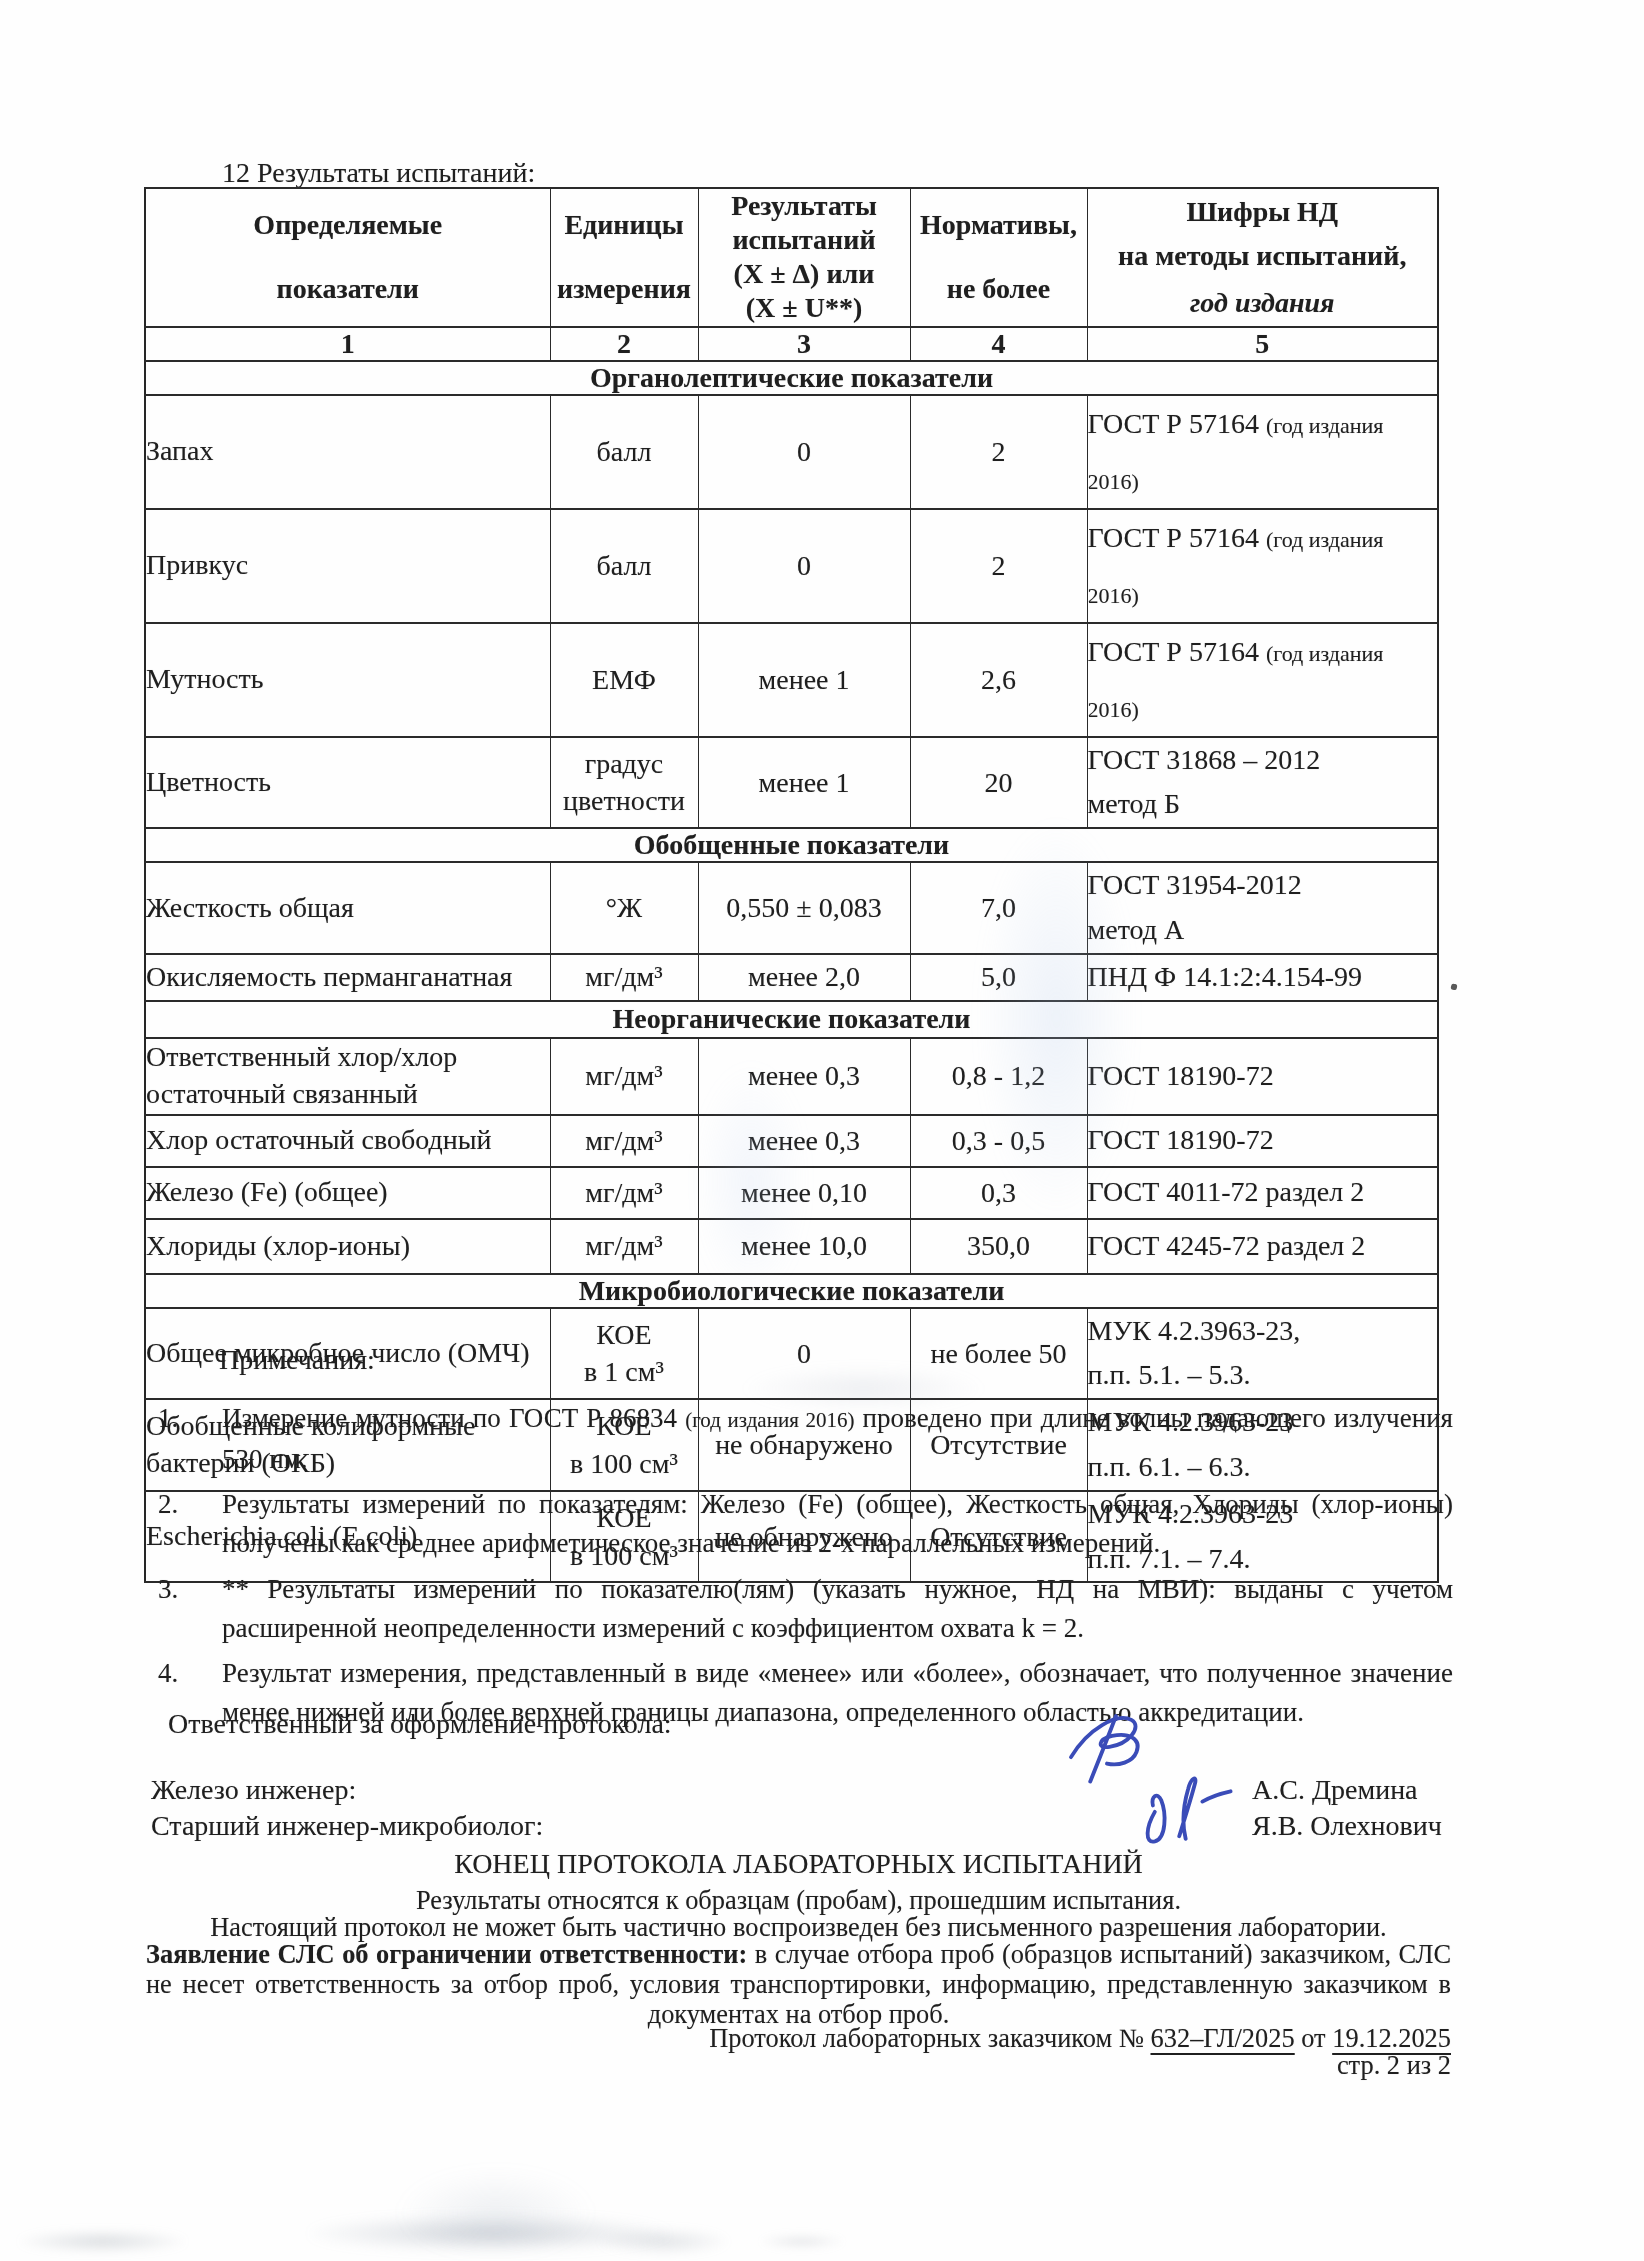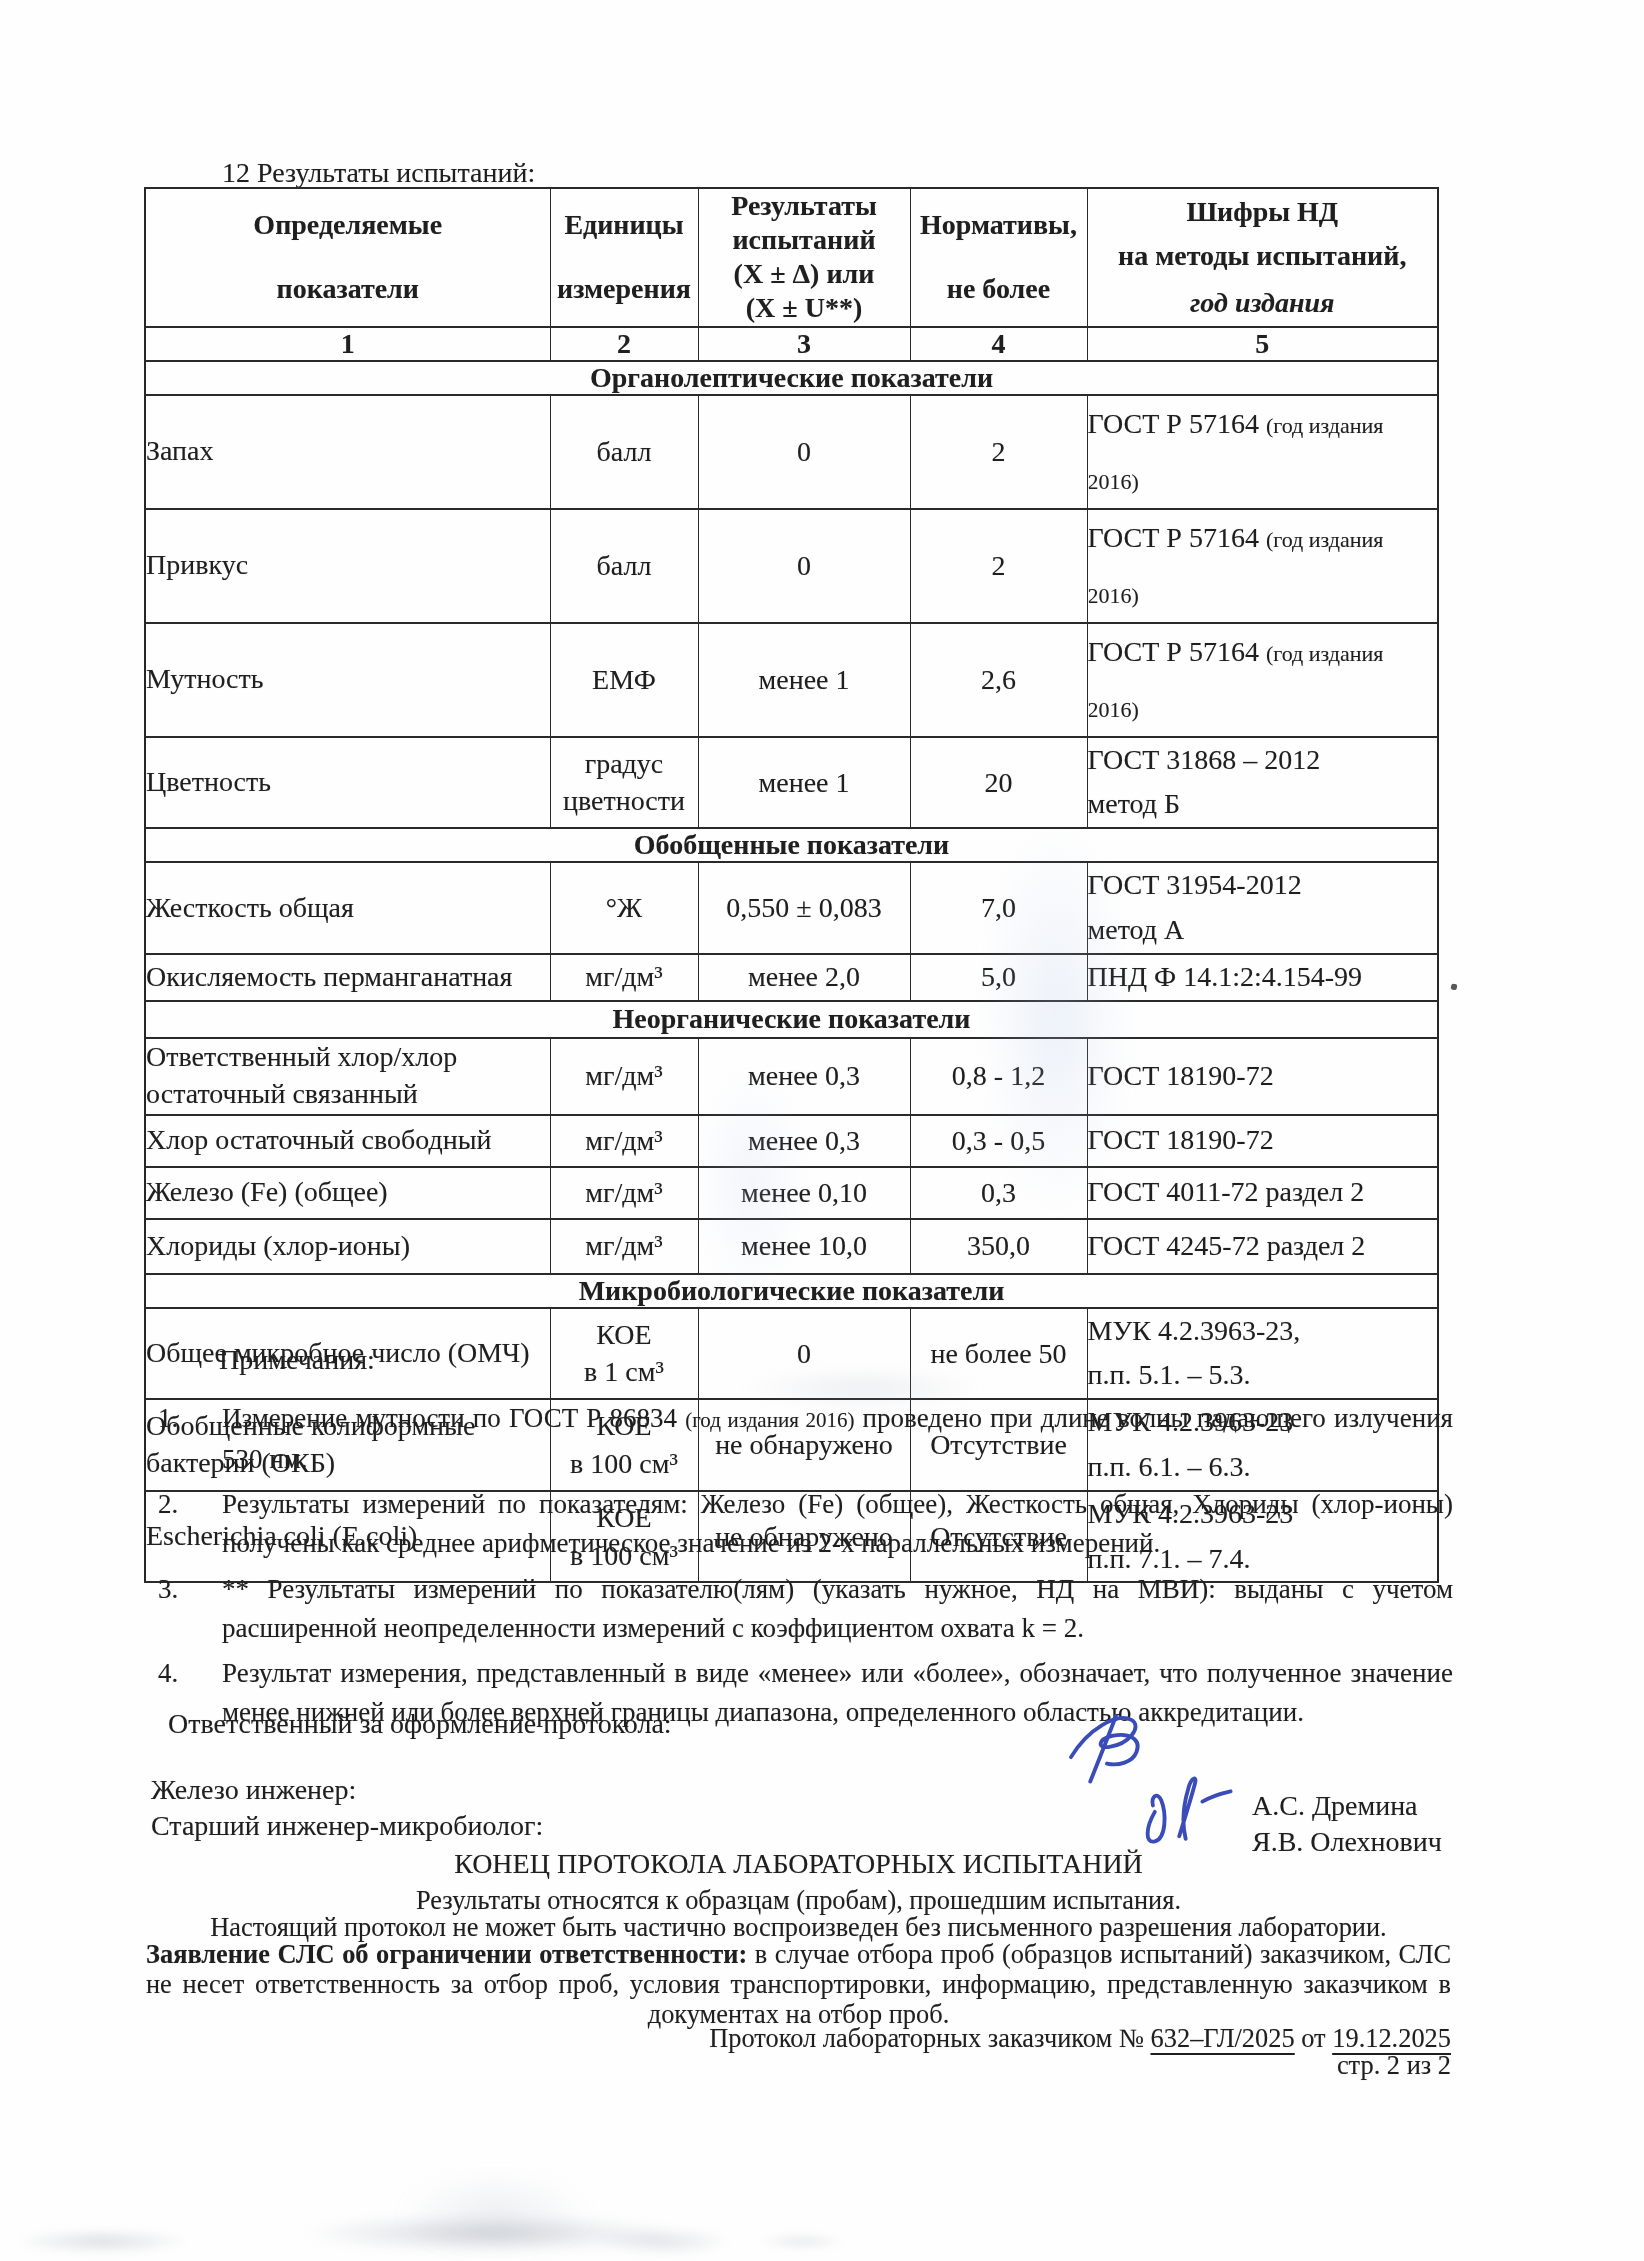--- a/index.html
+++ b/index.html
@@ -33,21 +33,21 @@
   .notes-heading{position:absolute;top:1344px;left:219px;font-size:28px;}
   .notes{position:absolute;top:1399px;left:158px;width:1295px;}
   .note{display:flex;margin-bottom:6.4px;font-size:27px;line-height:39px;}
   .note .num{width:64px;flex:none;}
   .note .txt{flex:1;text-align:justify;}
   .note .small{font-size:21px;}
 
   .signoff{position:absolute;top:1708px;left:151px;width:1301px;height:148px;font-size:28px;}
   .resp-label{position:absolute;top:0;left:17px;}
   .role-row{position:absolute;left:0;width:100%;}
-  .role-row .nm{position:absolute;left:1101px;top:16px;}
+  .role-row .nm{position:absolute;left:1101px;top:0;}
 
   .sig{position:absolute;pointer-events:none;}
 
   .footer{position:absolute;top:1848px;left:146px;width:1305px;font-size:26.4px;}
   .f-end{position:absolute;top:0;width:100%;text-align:center;font-size:28px;}
   .f-l1{position:absolute;top:37px;width:100%;text-align:center;}
   .f-l2{position:absolute;top:64px;width:100%;text-align:center;}
   .f-disc{position:absolute;top:91px;width:100%;text-align:justify;text-align-last:center;line-height:30px;}
   .f-disc b{font-weight:bold;}
   .f-proto{position:absolute;top:175px;right:0;text-align:right;}

